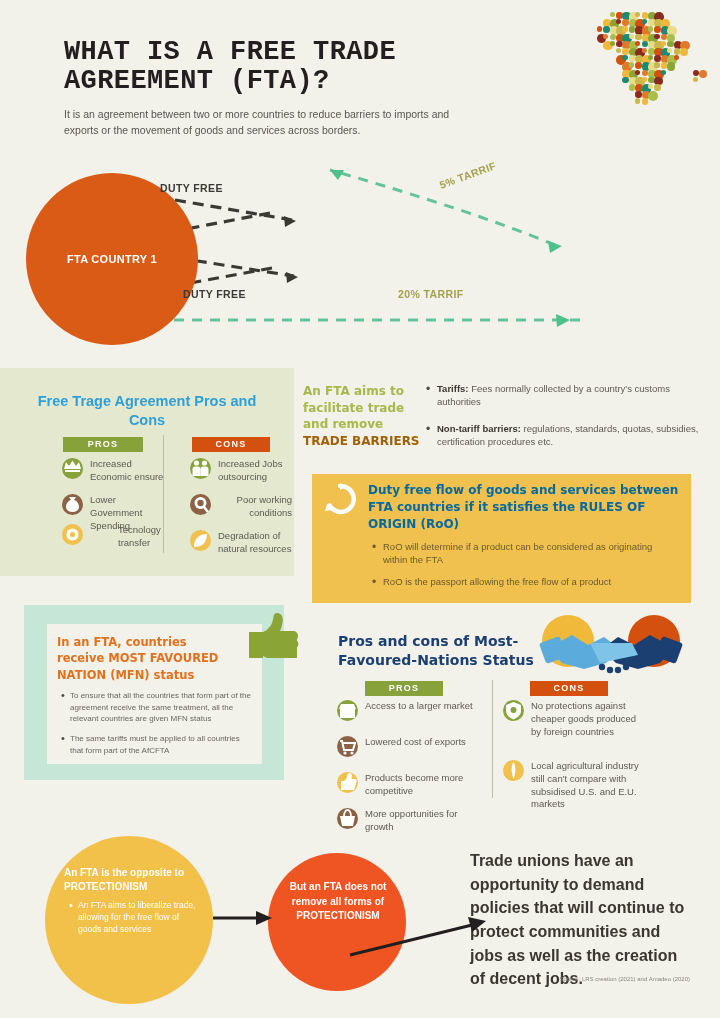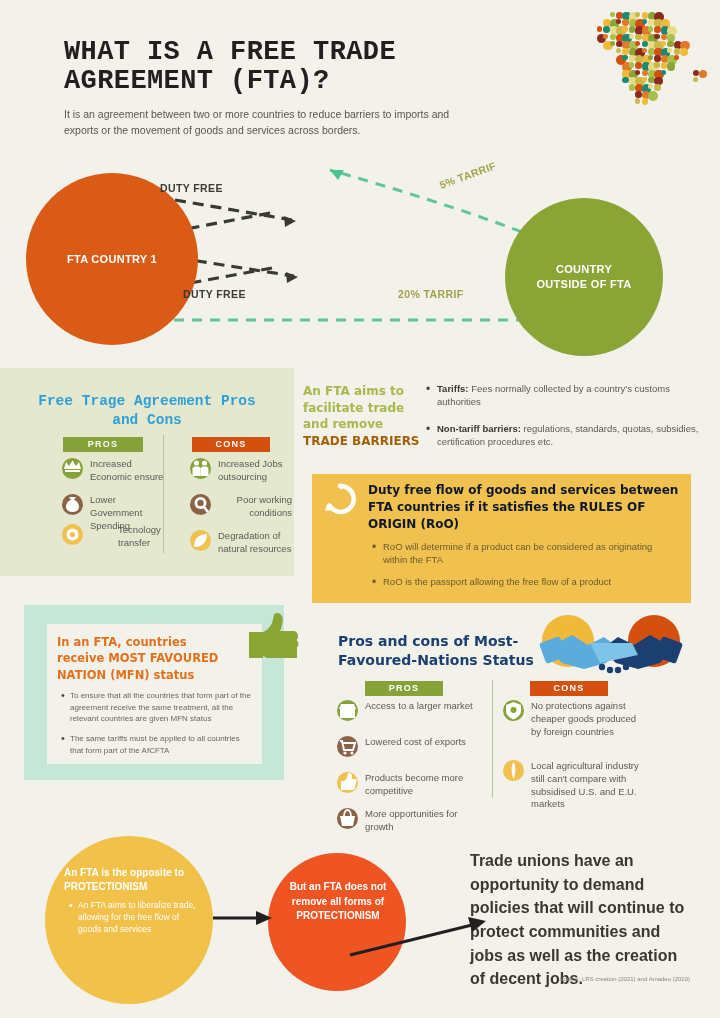--- a/index.html
+++ b/index.html
@@ -43,21 +43,21 @@
   .tlbl { position: absolute; font-size: 10.5px; font-weight: bold; color: #a3a24b; letter-spacing: .4px; }
   #t5  { left: 438px; top: 29px; transform: rotate(-20deg); }
   #t20 { left: 398px; top: 148px; }
 
   .diagram svg { position: absolute; left: 0; top: 0; }
 
   
   .panel-green { position: absolute; left: 0; top: 368px; width: 294px; height: 208px; background: #e3e8cf; }
   .pc-title { position: absolute; left: 22px; top: 392px; width: 250px; text-align: center;
               font-size: 14.5px; font-weight: bold; line-height: 1.3; color: #2f9fd6;
-              font-family: Liberation Mono, monospace; }
+              font-family: Liberation Sans, sans-serif; }
   .tag { position: absolute; height: 15px; line-height: 15px; text-align: center;
          font-size: 9px; font-weight: bold; color: #fff; letter-spacing: 1.2px; }
   .tag.pros { background: #87a13b; }
   .tag.cons { background: #d4500f; }
   #tagP1 { left: 63px; top: 437px; width: 80px; }
   #tagC1 { left: 192px; top: 437px; width: 78px; }
   .vdiv { position: absolute; width: 1px; background: #b9c2a0; }
   #vd1 { left: 163px; top: 435px; height: 118px; }
 
   .row { position: absolute; display: flex; align-items: flex-start; gap: 7px; }
@@ -74,21 +74,21 @@
   .bl { position: absolute; left: 437px; width: 266px; font-size: 9.5px;
         line-height: 1.42; color: #5d5a52; }
   .bl b { color: #3a3730; }
   .bl::before { content: "\2022"; position: absolute; left: -11px; top: -1px; color: #4a4740; font-size: 12px; }
   #bl1 { top: 382px; }
   #bl2 { top: 422px; }
 
   
   .roo { position: absolute; left: 312px; top: 474px; width: 379px; height: 129px; background: #f0c14e; }
   .roo-title { position: absolute; left: 368px; top: 482px; width: 315px;
-               font-size: 12px; font-weight: bold; line-height: 1.4; color: #0f172a;
+               font-size: 12px; font-weight: bold; line-height: 1.4; color: #0369a1;
                font-family: "DejaVu Sans", sans-serif; }
   .roo-ic { position: absolute; left: 324px; top: 483px; width: 32px; height: 32px; }
   .rb { position: absolute; left: 383px; width: 295px; font-size: 9.5px; line-height: 1.4; color: #6a5a2e; }
   .rb::before { content: "\2022"; position: absolute; left: -11px; top: -1px; color: #6a5a2e; font-size: 12px; }
   #rb1 { top: 540px; }
   #rb2 { top: 575px; }
 
   
   .mfn-outer { position: absolute; left: 24px; top: 605px; width: 260px; height: 175px; background: #c6e6d7; }
   .mfn-inner { position: absolute; left: 47px; top: 624px; width: 215px; height: 140px; background: #f2f1ea; }
@@ -262,24 +262,20 @@
 
       <path d="M555 105 Q470 70 330 30" fill="none" stroke="#63c49b" stroke-width="3" stroke-dasharray="10 8"></path>
       <polygon points="330,30 344,30 338,40" fill="#4cc28a"></polygon>
       <polygon points="548,104 534,99 536,111" fill="#4cc28a" transform="translate(14,2)"></polygon>
 
       <line x1="580" y1="180" x2="100" y2="180" stroke="#63c49b" stroke-width="3" stroke-dasharray="10 8"></line>
       <polygon points="100,180 114,174 113,187" fill="#4cc28a"></polygon>
       <polygon points="570,180 556,174 557,187" fill="#4cc28a"></polygon>
     </svg>
     <div class="circ" id="c1">FTA COUNTRY 1</div>
-    <div class="circ" id="c3">
-      <span><span>COUNTRY</span><br>
-      <span>OUTSIDE OF FTA</span></span>
-    </div>
     <div class="lbl" id="duty1">DUTY FREE</div>
     <div class="lbl" id="duty2">DUTY FREE</div>
     <div class="tlbl" id="t5">5% TARRIF</div>
     <div class="tlbl" id="t20">20% TARRIF</div>
   </div>
 
   <div class="panel-green"></div>
   <div class="pc-title">Free Trage Agreement Pros and Cons</div>
   <div class="tag pros" id="tagP1">PROS</div>
   <div class="tag cons" id="tagC1">CONS</div>

